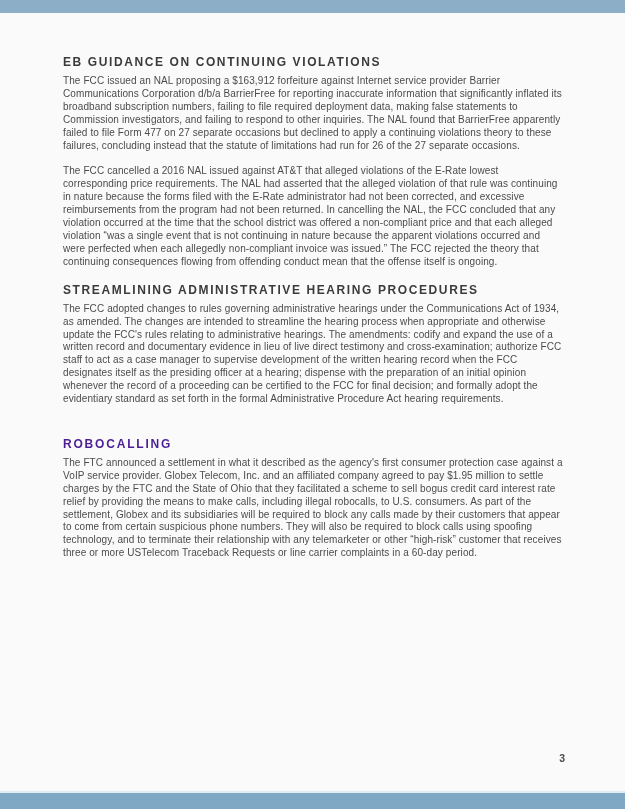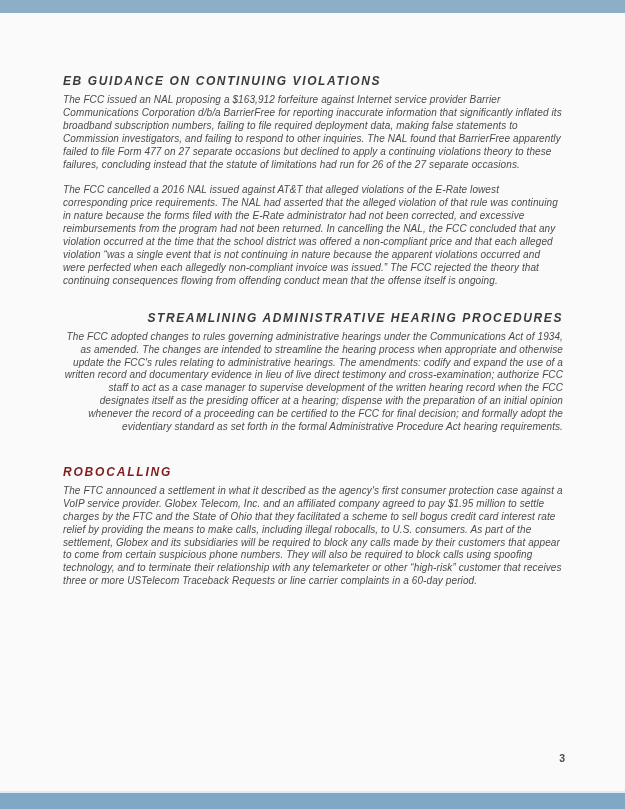--- a/index.html
+++ b/index.html
@@ -28,57 +28,56 @@
   }
   .accent-bar.bottom {
     bottom: 0;
     height: 16px;
     background: #7ea8c3;
     border-top: 2px solid #e4eaf3;
   }
   .content {
     position: absolute;
     left: 63px;
-    top: 74px;
+    top: 55px;
     width: 500px;
-    font-style: italic;
   }
   .section-heading {
     margin: 0;
     font-size: 12px;
     font-weight: 700;
     letter-spacing: 1.6px;
     color: #3b3b3b;
     line-height: 15px;
     text-transform: uppercase;
   }
   .body-para {
     margin: 5px 0 0 0;
     font-size: 10px;
     line-height: 12.9px;
     color: #4b4b4b;
     letter-spacing: 0.1px;
   }
   .body-para + .body-para { margin-top: 13px; }
-  .section + .section { margin-top: 23px; text-align: right; }
+  .section + .section { margin-top: 14px; }
   .ftc-block { margin-top: 31px; }
   .ftc-title {
     margin: 0;
     font-size: 28px;
     font-weight: 800;
     color: #232323;
     letter-spacing: 0.5px;
     line-height: 34px;
   }
   .sub-heading {
     margin: 13px 0 0 0;
     font-size: 12px;
     font-weight: 700;
     letter-spacing: 1.8px;
-    color: #7f1d1d;
+    color: #4c1d95;
     line-height: 15px;
   }
   .page-number {
     position: absolute;
     right: 60px;
     top: 752px;
     font-size: 10.5px;
     font-weight: 700;
     color: #4a4a4a;
   }

